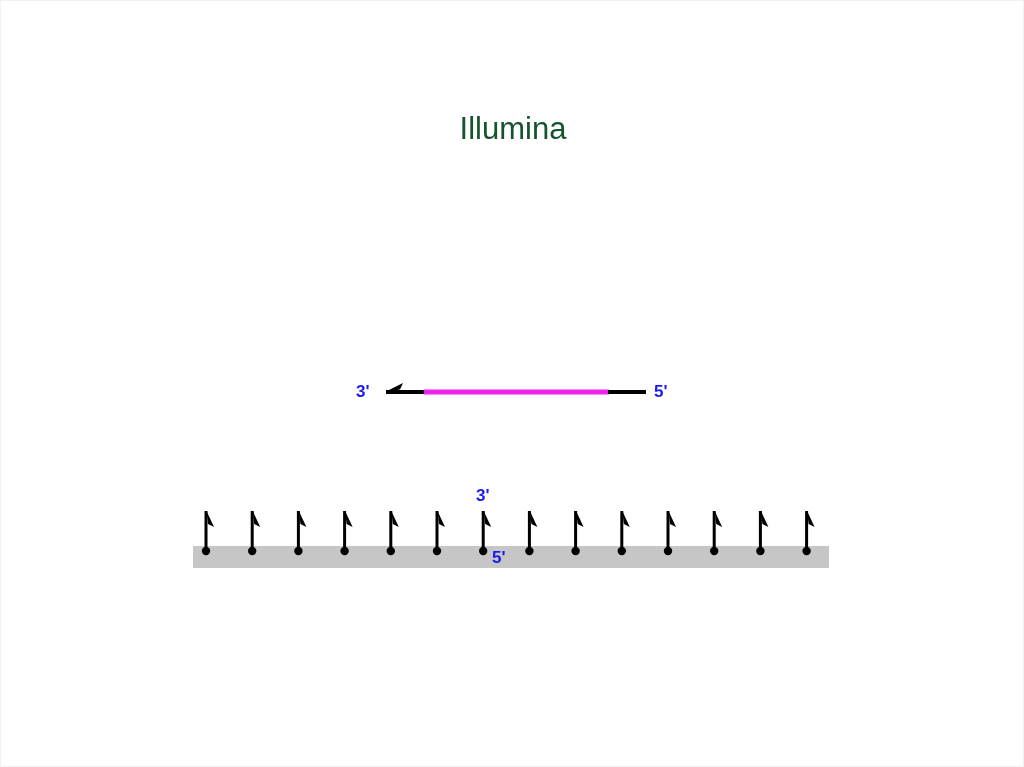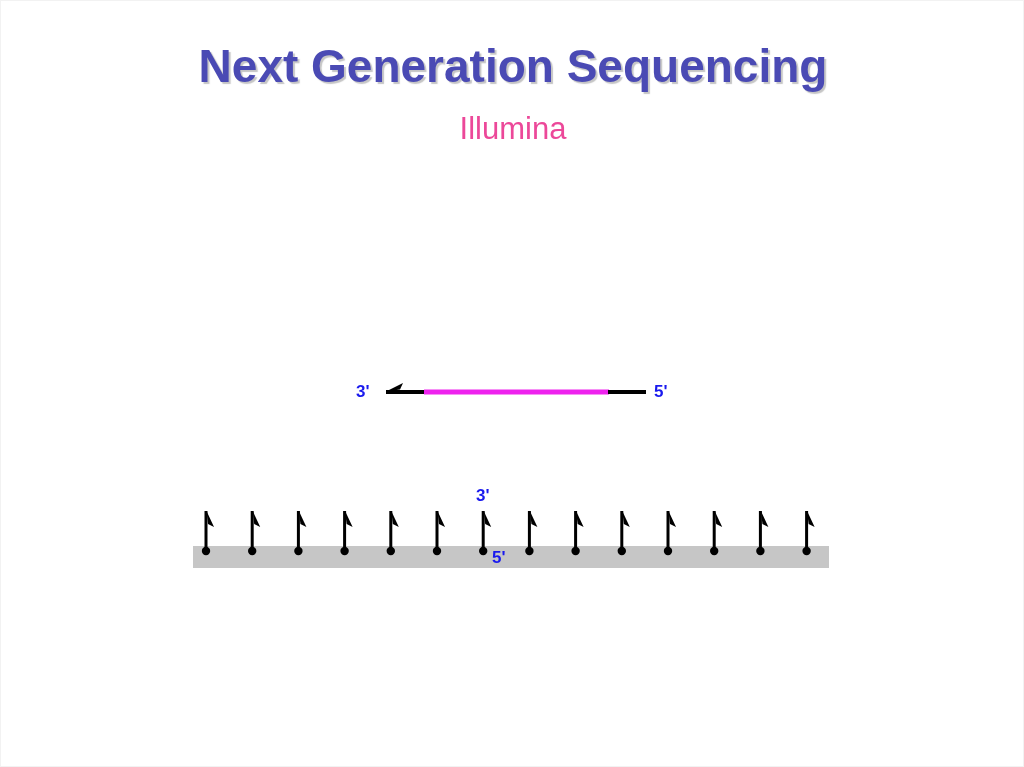--- a/index.html
+++ b/index.html
@@ -35,21 +35,21 @@
   }
   #subtitle {
     position: absolute;
     left: 0;
     top: 110px;
     width: 1024px;
     text-align: center;
     font-family: "Liberation Sans", sans-serif;
     font-size: 31px;
     font-weight: normal;
-    color: #ec4899;
+    color: #14532d;
     white-space: nowrap;
   }
 
   
   .prime {
     position: absolute;
     font-family: "Liberation Sans", sans-serif;
     font-size: 17px;
     font-weight: bold;
     color: #1a1aee;
@@ -83,21 +83,20 @@
     width: 1024px;
     height: 767px;
     pointer-events: none;
   }
 </style>
 </head>
 <body>
 
 <div id="slide">
 
-  <div id="title">Next Generation Sequencing</div>
   <div id="subtitle">Illumina</div>
 
   <svg id="template-strand" viewBox="0 0 1024 767" width="1024" height="767" aria-hidden="true">
       <line x1="385" y1="391" x2="424" y2="391" stroke="#000000" stroke-width="4"></line>
       <line x1="423" y1="391" x2="608" y2="391" stroke="#ee22ee" stroke-width="5"></line>
       <line x1="607" y1="391" x2="645" y2="391" stroke="#000000" stroke-width="4"></line>
       <path d="M 385 390.5 L 402 382 L 399 388.5 Z" fill="#000000"></path>
     </svg>
 
   <span class="prime" id="template-left-label" style="left:355px; top:382px;">3'</span>

